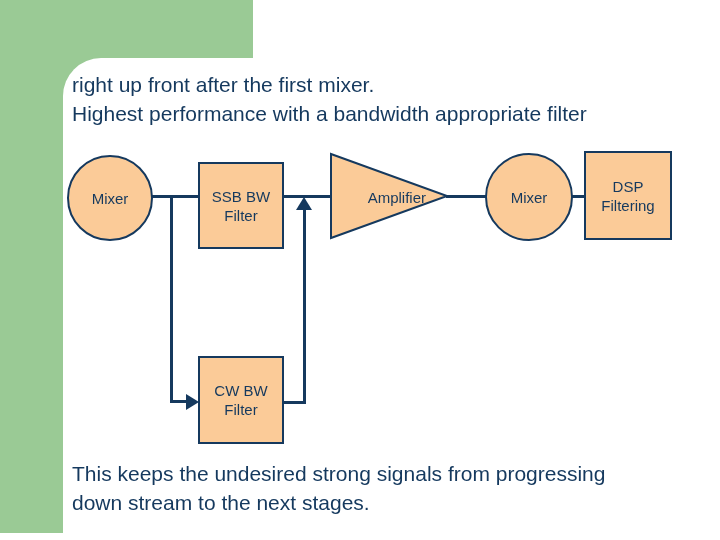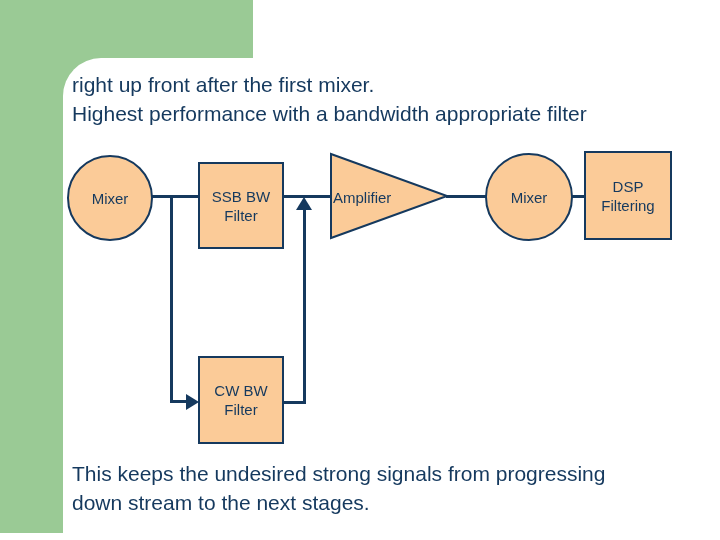--- a/index.html
+++ b/index.html
@@ -31,21 +31,21 @@
     align-items:center; justify-content:center; text-align:center;
     background:#FBCB98; border:2px solid #15395E; color:#15395E;
     font-size:15px; line-height:19px; box-sizing:border-box;
   }
   .circle { border-radius:50%;justify-content:center; }
   .node span { display:block; }
 
   .tri-svg { position:absolute; left:330px; top:152px; }
   .tri-label {
     position:absolute; left:333px; top:188px; width:86px;
-    text-align:left; color:#15395E; font-size:15px; line-height:19px;
+    text-align:right; color:#15395E; font-size:15px; line-height:19px;padding-left:7px;
   }
 
   .hline, .vline { position:absolute; background:#15395E; }
   .hline { height:3px; }
   .vline { width:3px; }
 
   .arrow-right {
     position:absolute; width:0; height:0;
     border-left:13px solid #15395E;
     border-top:8px solid transparent;

